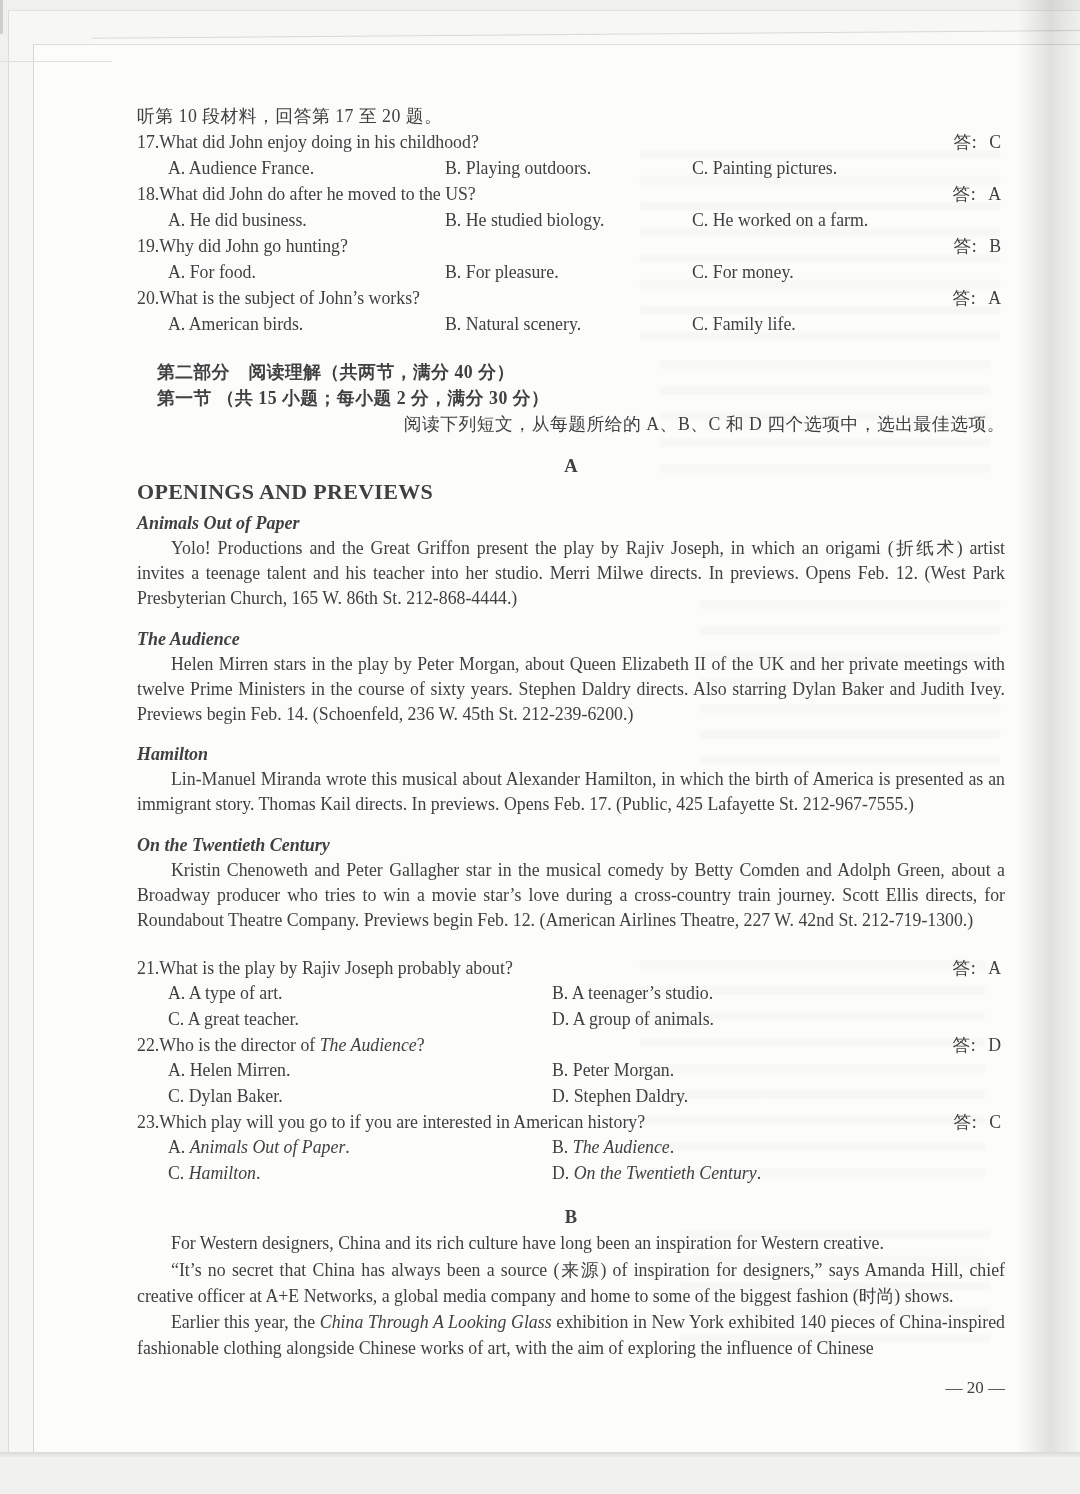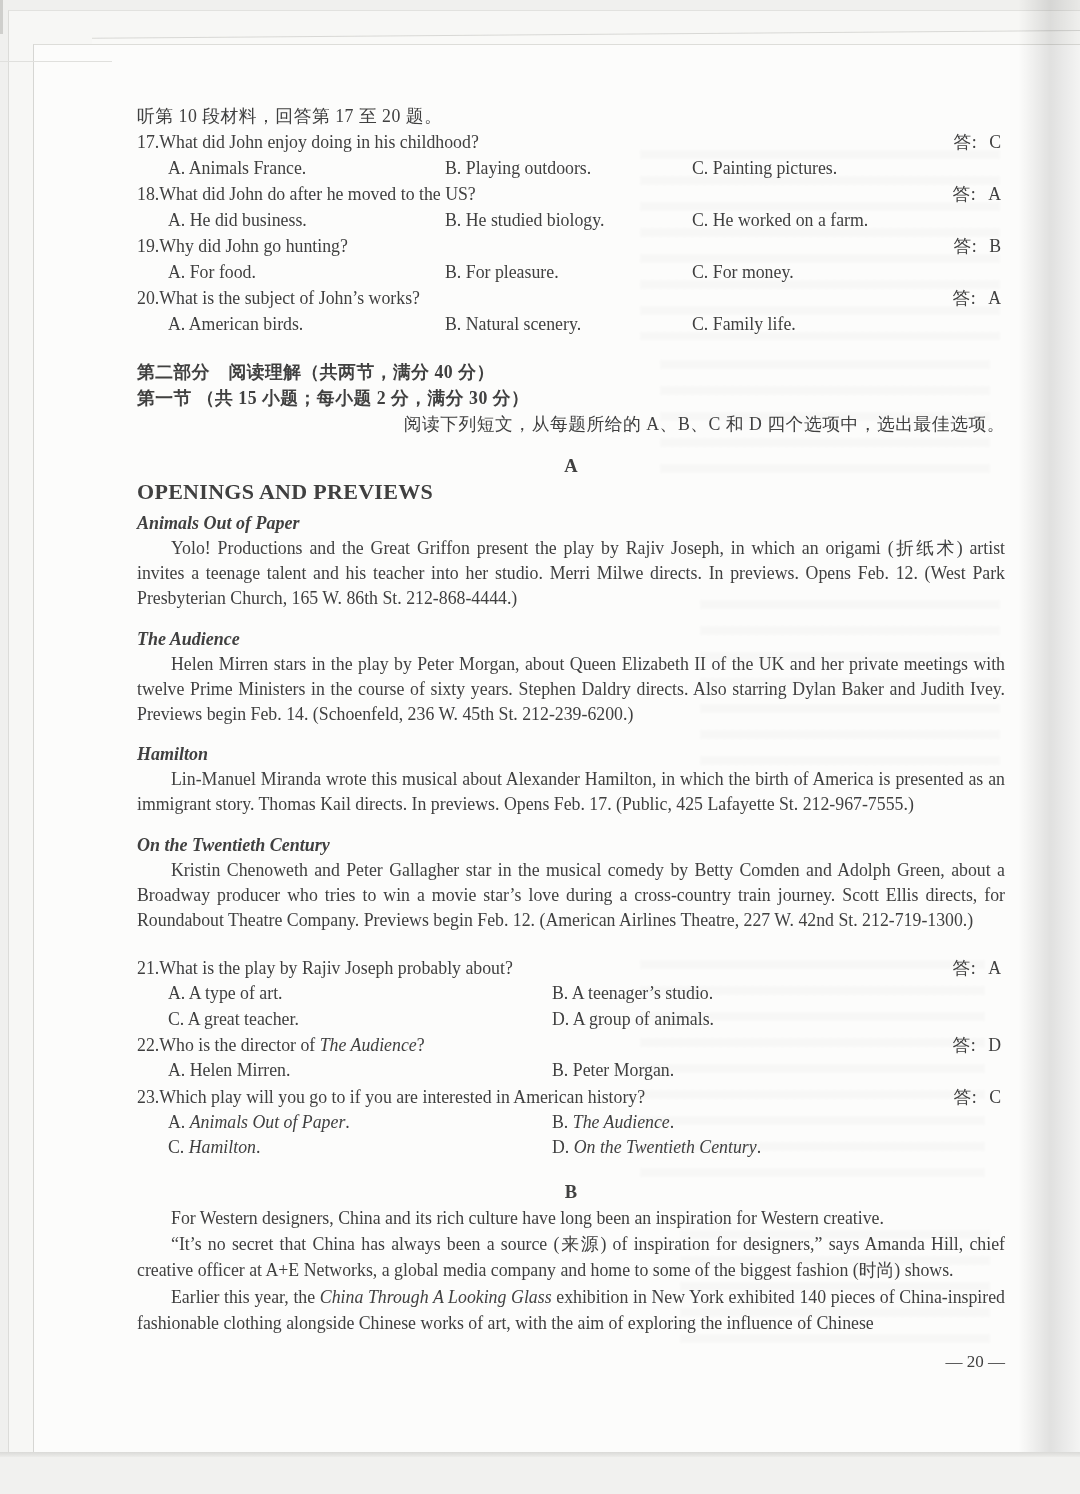--- a/index.html
+++ b/index.html
@@ -29,21 +29,21 @@
   
   .content{position:absolute;left:137px;top:103px;width:868px;
     font-size:17.8px;line-height:26px;}
   .line{white-space:nowrap;}
   .q-row{display:flex;align-items:baseline;}
   .q-num{}
   .q-marker{margin-left:auto;padding-right:4px;display:flex;gap:12px;white-space:nowrap;}
   .opts3{display:grid;grid-template-columns:277px 247px 1fr;padding-left:31px;}
   .opts2{display:grid;grid-template-columns:384px 1fr;padding-left:31px;line-height:25.5px;}
   .cn{letter-spacing:.5px;}
-  .head-block{margin-top:22px;}
+  .head-block{margin-top:22px;margin-left:20px;}
   .head-bold{font-weight:bold;}
   .instr{padding-left:35px;text-align:right;}
   .center-label{margin-top:16px;text-align:center;font-weight:bold;font-size:18.5px;}
   .center-title{text-align:left;font-weight:bold;font-size:22px;letter-spacing:.3px;}
   .entry-title{font-weight:bold;font-style:italic;margin-top:14px;font-size:18px;}
   .entry-title.first{margin-top:5px;}
   .entry-body{text-align:justify;text-indent:34px;line-height:25.2px;}
   .rq-block{margin-top:22px;}
   .b-label{margin-top:18px;text-align:center;font-weight:bold;font-size:18.5px;}
   .b-para{text-align:justify;text-indent:34px;line-height:26.3px;}
@@ -72,21 +72,21 @@
 
     <div class="q-row">
       <span class="q-num">17.</span>
       <span>What did John enjoy doing in his childhood?</span>
       <span class="q-marker">
           <span class="cn">答:</span>
           <span>C</span>
         </span>
     </div>
     <div class="opts3">
-      <span>A. Animals France.</span>
+      <span>A. Audience France.</span>
       <span>B. Playing outdoors.</span>
       <span>C. Painting pictures.</span>
     </div>
 
     <div class="q-row">
       <span class="q-num">18.</span>
       <span>What did John do after he moved to the US?</span>
       <span class="q-marker">
           <span class="cn">答:</span>
           <span>A</span>
@@ -171,20 +171,24 @@
         <span><span>Who is the director of </span><span class="it">The Audience</span><span>?</span></span>
         <span class="q-marker">
             <span class="cn">答:</span>
             <span>D</span>
           </span>
       </div>
       <div class="opts2">
         <span>A. Helen Mirren.</span>
         <span>B. Peter Morgan.</span>
       </div>
+      <div class="opts2">
+        <span>C. Dylan Baker.</span>
+        <span>D. Stephen Daldry.</span>
+      </div>
 
       <div class="q-row">
         <span class="q-num">23.</span>
         <span>Which play will you go to if you are interested in American history?</span>
         <span class="q-marker">
             <span class="cn">答:</span>
             <span>C</span>
           </span>
       </div>
       <div class="opts2">

